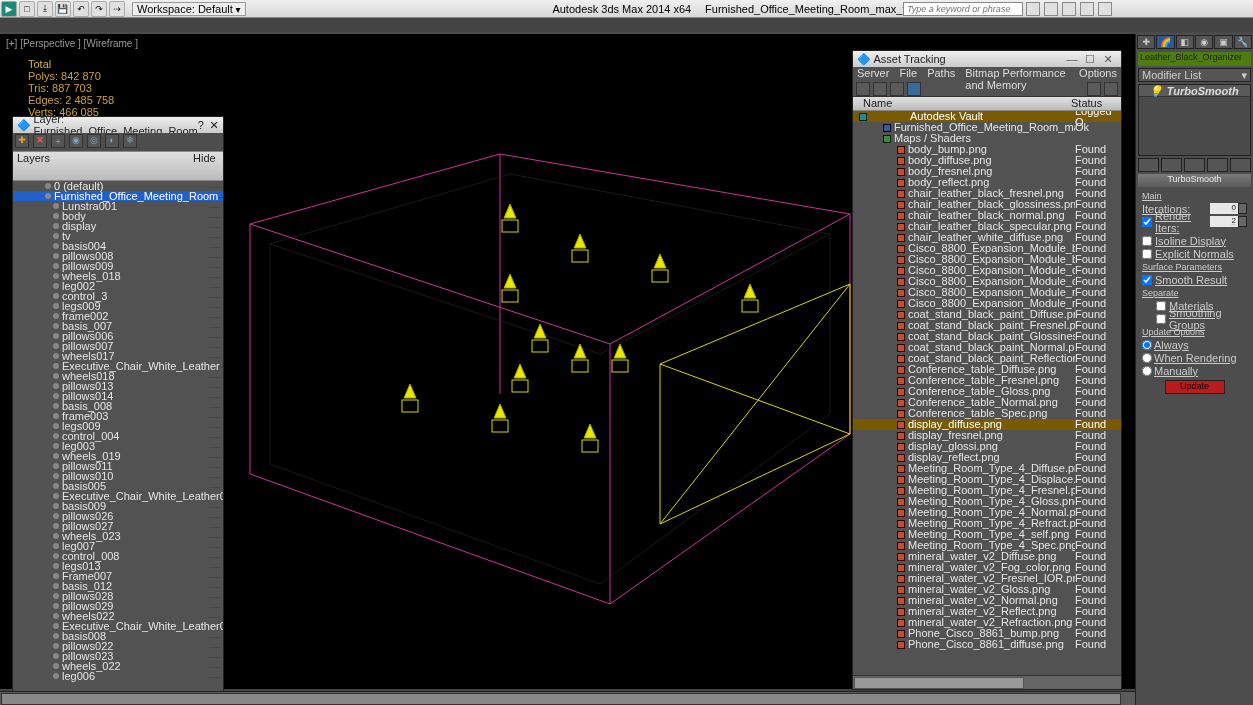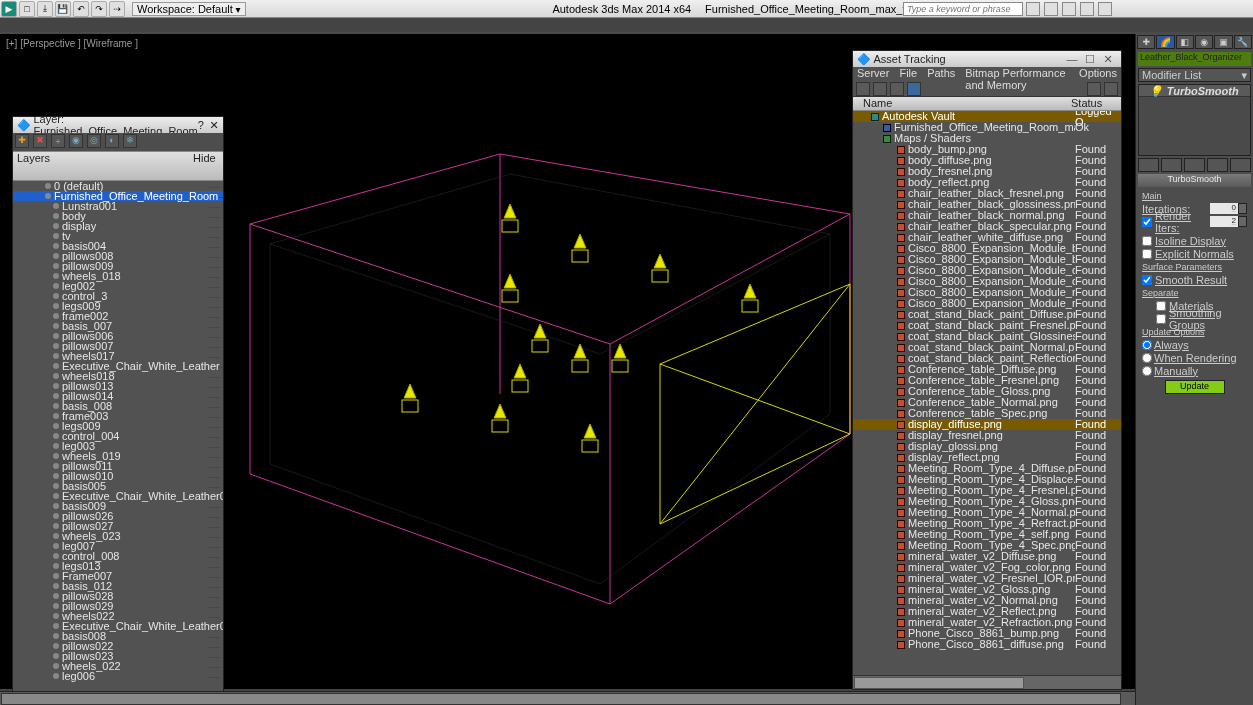--- a/index.html
+++ b/index.html
@@ -62,21 +62,21 @@
 #assetpanel .ahdr .c2{width:50px;}
 #assetpanel .alist { flex:1; overflow:hidden; }
 #assetpanel .arow { height:11px; display:flex; font-size:9px; color:#e6e6e6; line-height:11px; padding-left:8px; align-items:center;}
 #assetpanel .arow.hi { background:#7a5a00; color:#fff; }
 #assetpanel .arow .fi { width:8px; height:8px; background:#c05030; border:1px solid #300; margin-right:3px; flex-shrink:0;}
 #assetpanel .arow .fi.green { background:#3a8a3a; border-color:#020;}
 #assetpanel .arow .fi.blue  { background:#3a5a9a; border-color:#002;}
 #assetpanel .arow .fi.teal  { background:#2a8a8a; border-color:#022;}
 #assetpanel .arow .nm { flex:1; white-space:nowrap; overflow:hidden; }
 #assetpanel .arow .st { width:46px; }
-#assetpanel .arow.depth1 { padding-left:18px;}
+#assetpanel .arow.depth1 { padding-left:6px;gap:40px;}
 #assetpanel .arow.depth2 { padding-left:30px;}
 #assetpanel .arow.depth3 { padding-left:44px;}
 #assetpanel .ascroll { height:14px; background:#666; border-top:1px solid #333; position:relative;}
 #assetpanel .ascroll .th { position:absolute; left:1px; top:1px; height:12px; width:170px; background:#999; border:1px solid #555;}
 
 
 #cmdpanel { position:absolute; top:34px; right:0; width:118px; bottom:0; background:#4d4d4d; border-left:1px solid #222; }
 #cmdpanel .tabs { height:16px; display:flex; padding:1px; gap:1px; }
 #cmdpanel .tabs .t { flex:1; background:#555; border:1px solid #222; display:flex; align-items:center; justify-content:center; font-size:9px;}
 #cmdpanel .tabs .t.on { background:#2a5a9a; }
@@ -87,21 +87,21 @@
 #cmdpanel .stack .it { background:#5a5a5a; height:12px; font-size:9px; padding-left:10px; font-style:italic; font-weight:bold; color:#ddd; border-bottom:1px solid #333;}
 #cmdpanel .minirow { height:14px; display:flex; margin:2px; gap:2px;}
 #cmdpanel .minirow .m { flex:1; background:#555; border:1px solid #222;}
 #cmdpanel .rollhead { height:13px; background:linear-gradient(#7a7a7a,#5a5a5a); text-align:center; font-size:9px; color:#e8e8e8; margin:2px 2px 0 2px;}
 #cmdpanel .rollbody { background:#4d4d4d; margin:0 2px; padding:2px 4px;}
 #cmdpanel .rollbody .ln { font-size:9px; color:#ccc; display:flex; align-items:center; height:13px;text-decoration:underline;}
 #cmdpanel .rollbody .ln input[type=checkbox]{ width:10px; height:10px; margin-right:3px;}
 #cmdpanel .spin { display:inline-flex; margin-left:auto;}
 #cmdpanel .spin .v{ width:28px; height:11px; background:#e8e8e8; color:#222; font-size:8px; text-align:right; padding-right:2px;}
 #cmdpanel .spin .s{ width:9px; height:11px; background:#666; border:1px solid #222;}
-#cmdpanel .btnU { width:60px; height:14px; margin:3px auto; background:#84cc16; border:1px solid #222; font-size:9px; text-align:center; color:#000;}
+#cmdpanel .btnU { width:60px; height:14px; margin:3px auto; background:#b91c1c; border:1px solid #222; font-size:9px; text-align:center; color:#000;}
 #cmdpanel input[type=radio]{width:10px;height:10px;margin-right:2px;}
 
 
 #botsb { position:absolute; bottom:0; left:0; right:118px; height:14px; background:#5a5a5a; border-top:1px solid #222;}
 #botsb .th{ position:absolute; top:1px; left:1px; right:14px; height:12px; background:#888; border:1px solid #333;}
 </style>
 </head>
 <body>
 
 <div id="titlebar">
@@ -141,20 +141,27 @@
     <span class="mi">Animation</span>
     <span class="mi">Graph Editors</span>
     <span class="mi">Rendering</span>
     <span class="mi">Customize</span>
     <span class="mi">MAXScript</span>
     <span class="mi">Help</span>
   </div>
 
 <div id="viewport">
   <div id="vpinfo">[+] [Perspective ] [Wireframe ]</div>
+  <div id="vpstats">
+    <div class="hdr">Total</div>
+    <div>Polys:  842 870</div>
+    <div>Tris:   887 703</div>
+    <div>Edges: 2 485 758</div>
+    <div>Verts:  466 085</div>
+  </div>
 
   <svg width="900" height="640" style="position:absolute;top:30px;left:210px;">
     <g stroke="#cc3399" fill="none" stroke-width="1">
       <path d="M40,160 L290,90 L640,150 L400,280 Z"></path>
       <path d="M40,160 L40,410 L400,540 L640,370 L640,150"></path>
       <path d="M290,90 L290,330"></path>
       <path d="M400,280 L400,540"></path>
     </g>
     <g stroke="#333" fill="none" stroke-width="0.5">
       <path d="M60,180 L300,110 L620,170 L390,290 Z"></path>

